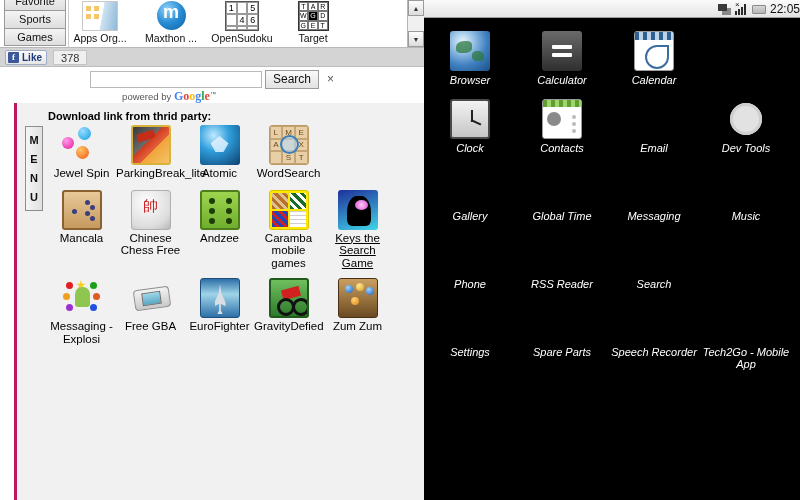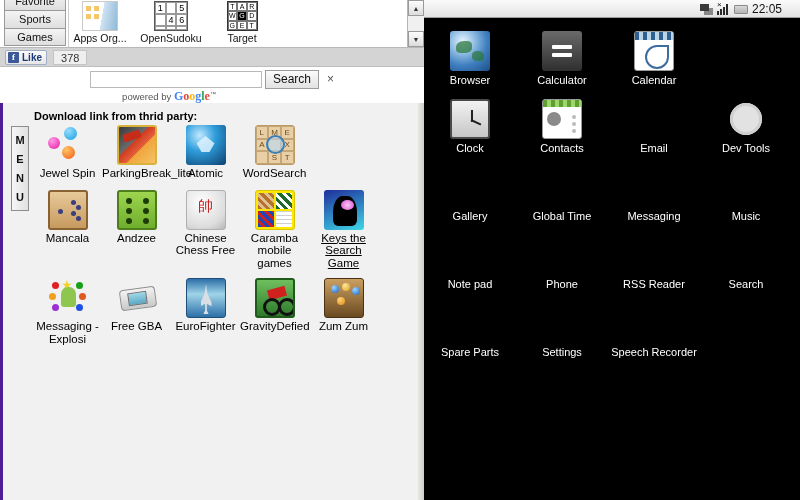--- a/index.html
+++ b/index.html
@@ -151,22 +151,22 @@
   #powered .g b:nth-child(1){color:#4285F4}
   #powered .g b:nth-child(2){color:#EA4335}
   #powered .g b:nth-child(3){color:#FBBC05}
   #powered .g b:nth-child(4){color:#4285F4}
   #powered .g b:nth-child(5){color:#34A853}
   #powered .g b:nth-child(6){color:#EA4335}
   #powered .g{ font-family:"Liberation Serif",serif; font-size:12px; }
 
   
   #page-body{
-    position:absolute; left:0; top:103px; width:424px; bottom:0;
-    background:#f1f1f1; border-left:3px solid #4c1d95;
+    position:absolute; left:14px; top:103px; width:424px; bottom:0;
+    background:#f1f1f1; border-left:3px solid #be185d;
     overflow:hidden;
   }
   #dl-head{
     position:absolute; left:31px; top:7px;
     font:bold 11px "Liberation Sans",sans-serif; color:#000;
   }
   #menu-tab{
     position:absolute; left:8px; top:23px; width:18px; height:85px;
     background:linear-gradient(90deg,#f6f6f6,#e0e0e0);
     border:1px solid #8d8d8d;
@@ -305,21 +305,21 @@
   
   #android{
     position:absolute; left:424px; top:0; width:376px; height:500px;
     background:#000;
   }
   #status-bar{
     position:absolute; left:0; top:0; width:376px; height:18px;
     background:linear-gradient(#fbfbfb,#e3e3e3);
     border-bottom:1px solid #9e9e9e;
     display:flex; align-items:center; justify-content:flex-end;
-    padding-right:18px; gap:4px;
+    padding-right:0; gap:4px;
   }
   .sicon{ width:13px; height:12px; position:relative; display:block; }
   .sicon.usb{
     background:
       linear-gradient(#3a3a3a,#3a3a3a) 0 1px/9px 7px no-repeat,
       linear-gradient(#888,#888) 4px 5px/9px 7px no-repeat;
   }
   .sicon.signal{
     background:
       linear-gradient(#2a2a2a,#2a2a2a) 0 8px/2px 4px no-repeat,
@@ -329,21 +329,21 @@
   }
   .sicon.signal:after{content:"×";position:absolute;left:0;top:-3px;font:8px "Liberation Sans",sans-serif;color:#111;}
   .sicon.battery{
     background:linear-gradient(#d8d8d8,#b4b4b4); border:1px solid #8a8a8a;
     width:14px;height:9px;margin-top:1px;border-radius:1px;
   }
   #clock-txt{ font-size:12px; color:#111; font-family:"Liberation Sans",sans-serif; }
 
   #launcher{
     position:absolute; left:0; top:19px; right:6px; bottom:12px;
-    background:#000; padding:8px 0 0 0;
+    background:#000; padding:8px 0 0 0;font-style:italic;
   }
   .arow{ display:flex; }
   .acell{ width:92px; text-align:center; padding-top:4px; }
   .acell .aglyph{
     width:40px;height:40px;margin:0 auto 3px auto;position:relative;border-radius:3px;
   }
   .acell .alabel{
     font-size:11px;color:#fff;line-height:12px;
     font-family:"Liberation Sans",sans-serif;
     text-shadow:0 1px 1px #000;
@@ -501,20 +501,26 @@
     <div id="cat-tabs">
       <div class="cat-tab">Favorite</div>
       <div class="cat-tab">Sports</div>
       <div class="cat-tab">Games</div>
     </div>
 
     <div id="thumb-track">
       <div class="thumb">
         <div class="tart art-appsorg"></div>
         <span class="tlabel">Apps Org...</span>
+      </div>
+      <div class="thumb">
+        <div class="tart">
+          <div class="art-maxthon" style="margin:0 auto;position:relative"></div>
+        </div>
+        <span class="tlabel">Maxthon ...</span>
       </div>
       <div class="thumb">
         <div class="tart">
           <div class="art-sudoku" style="margin:0 auto">
             <i>1</i>
             <i></i>
             <i>5</i>
             <i></i>
             <i>4</i>
             <i>6</i>
@@ -617,33 +623,33 @@
           <div class="glyph g-mancala">
               <b></b>
               <b></b>
               <b></b>
               <b></b>
               <b></b>
             </div>
           <div class="cap">Mancala</div>
         </div>
         <div class="icell">
+          <div class="glyph g-chess"></div>
+          <div class="cap">Chinese Chess Free</div>
+        </div>
+        <div class="icell">
           <div class="glyph g-andzee">
               <b></b>
               <b></b>
               <b></b>
               <b></b>
               <b></b>
               <b></b>
             </div>
           <div class="cap">Andzee</div>
-        </div>
-        <div class="icell">
-          <div class="glyph g-chess"></div>
-          <div class="cap">Chinese Chess Free</div>
         </div>
         <div class="icell">
           <div class="glyph g-caramba">
               <i></i>
               <i></i>
               <i></i>
               <i></i>
             </div>
           <div class="cap">Caramba mobile games</div>
         </div>
@@ -757,49 +763,49 @@
         <div class="alabel">Messaging</div>
       </div>
       <div class="acell">
         <div class="aglyph a-music"></div>
         <div class="alabel">Music</div>
       </div>
     </div>
 
     <div class="arow" style="margin-top:9px">
       <div class="acell">
-        <div class="aglyph a-note"></div>
-        <div class="alabel">Note pad</div>
-      </div>
-      <div class="acell">
         <div class="aglyph a-phone"></div>
         <div class="alabel">Phone</div>
       </div>
       <div class="acell">
         <div class="aglyph a-droidcard"></div>
         <div class="alabel">RSS Reader</div>
       </div>
       <div class="acell">
         <div class="aglyph a-search"></div>
         <div class="alabel">Search</div>
       </div>
     </div>
 
     <div class="arow" style="margin-top:9px">
       <div class="acell">
+        <div class="aglyph a-settings"></div>
+        <div class="alabel">Settings</div>
+      </div>
+      <div class="acell">
         <div class="aglyph a-spare"></div>
         <div class="alabel">Spare Parts</div>
       </div>
       <div class="acell">
-        <div class="aglyph a-settings"></div>
-        <div class="alabel">Settings</div>
-      </div>
-      <div class="acell">
         <div class="aglyph a-droidcard"></div>
         <div class="alabel">Speech Recorder</div>
+      </div>
+      <div class="acell">
+        <div class="aglyph a-tech"></div>
+        <div class="alabel">Tech2Go - Mobile App</div>
       </div>
     </div>
 
     <div class="arow" style="margin-top:9px">
       <div class="acell">
         <div class="aglyph a-play"></div>
         <div class="alabel"></div>
       </div>
     </div>
 

